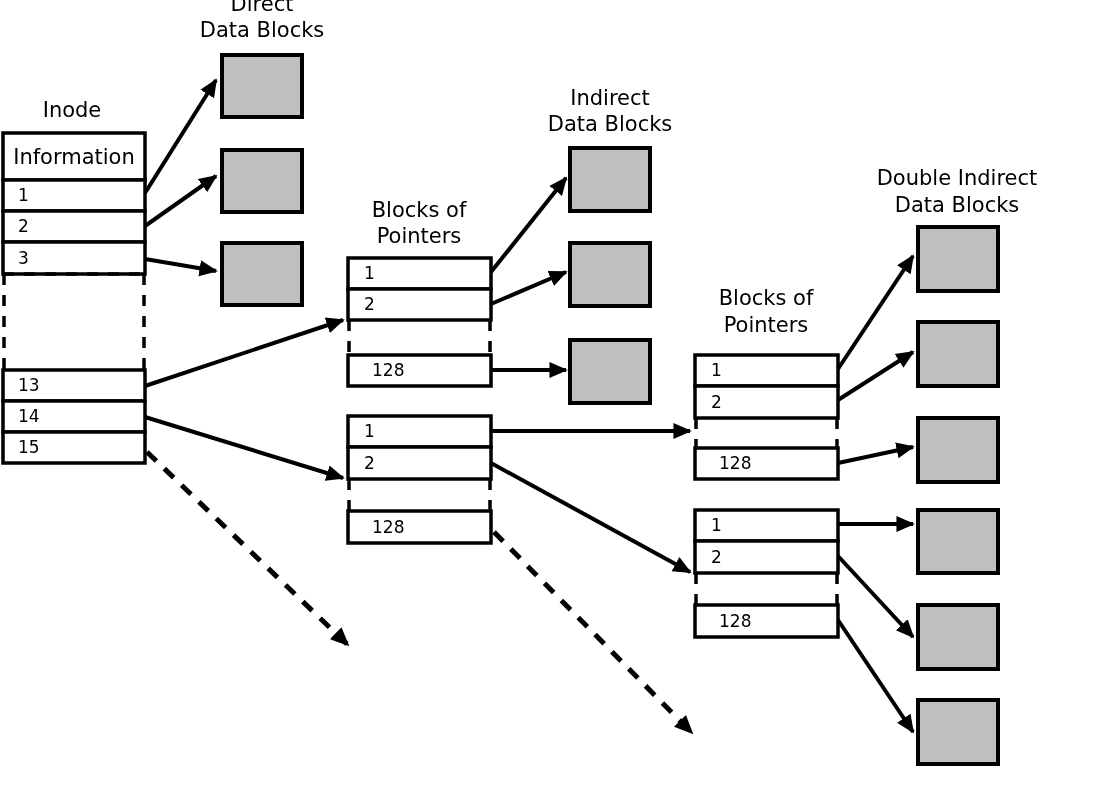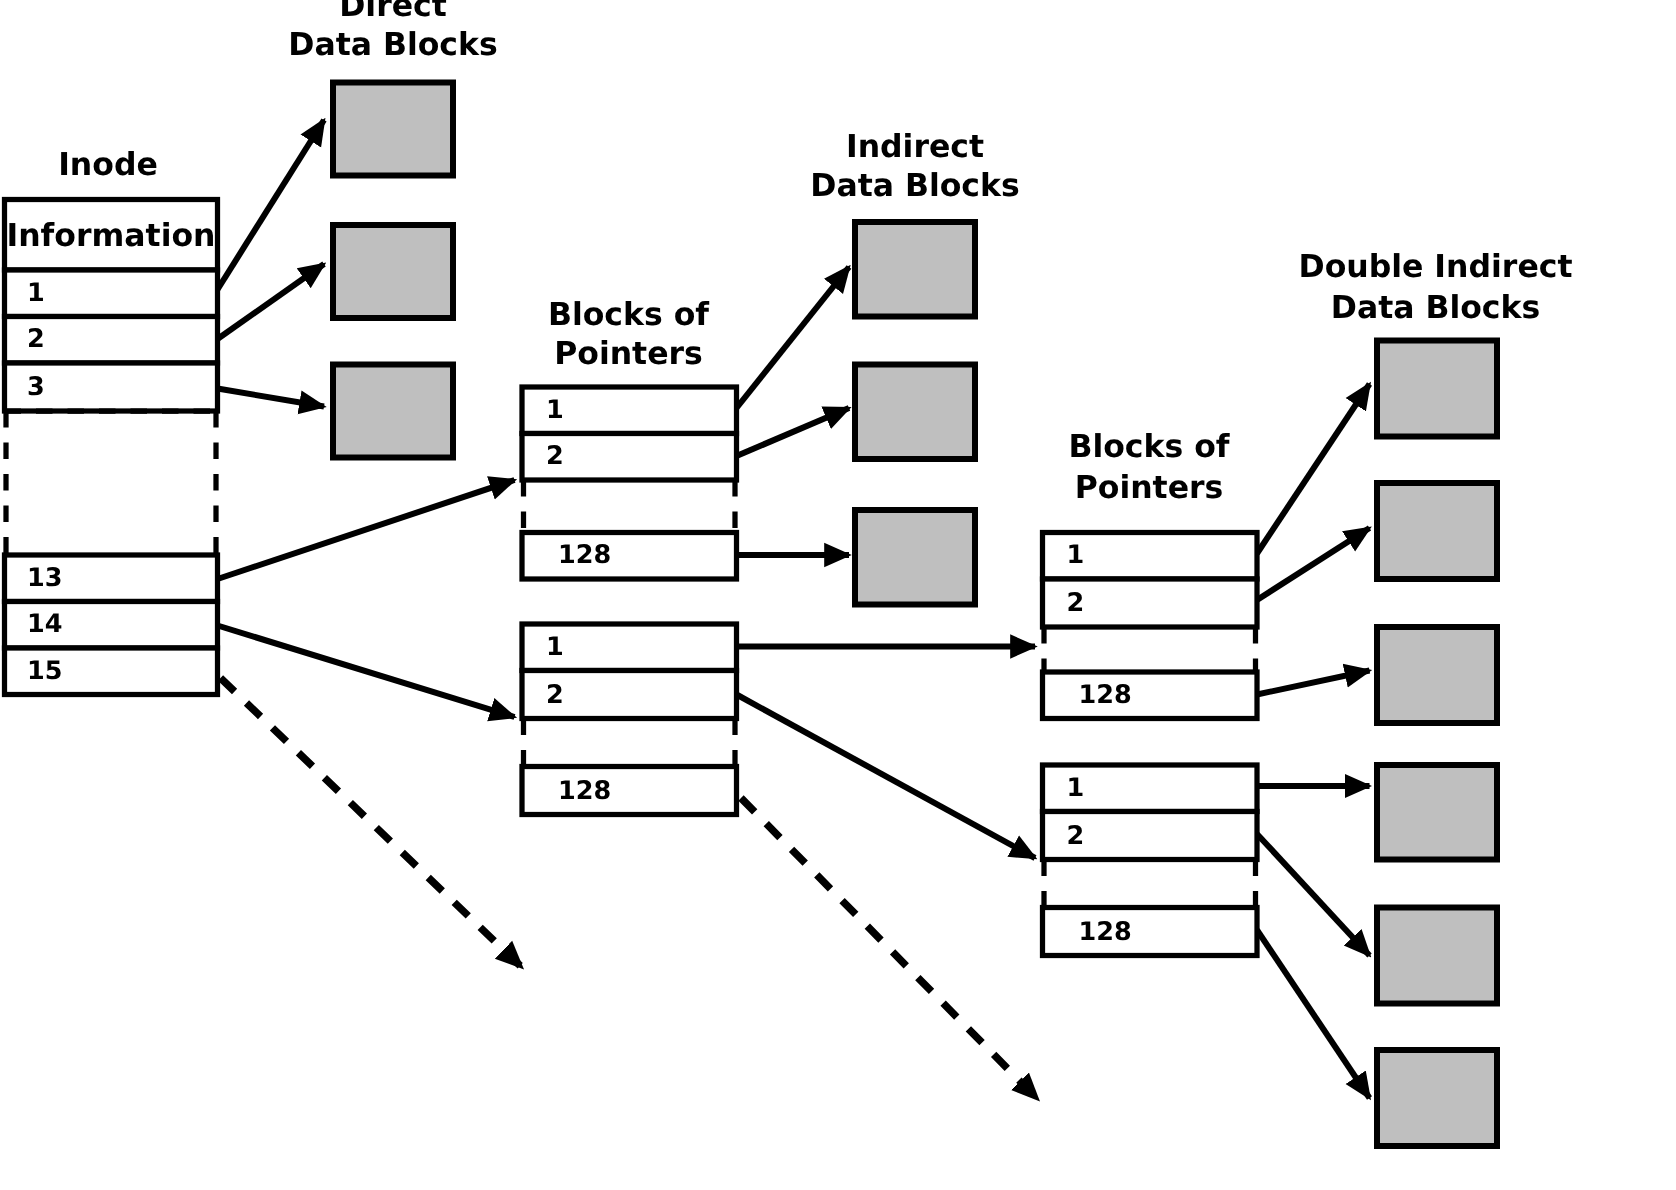--- a/index.html
+++ b/index.html
@@ -7,21 +7,20 @@
     padding: 0;
     background: #ffffff;
   }
   #canvas-wrap {
     position: relative;
     width: 1117px;
     height: 793px;
     background: #ffffff;
     overflow: hidden;
     font-family: "DejaVu Sans", sans-serif;
-    font-weight: bold;
   }
   svg.diagram {
     position: absolute;
     top: 0;
     left: 0;
     width: 1117px;
     height: 793px;
   }
   .box-fill {
     fill: #ffffff;

